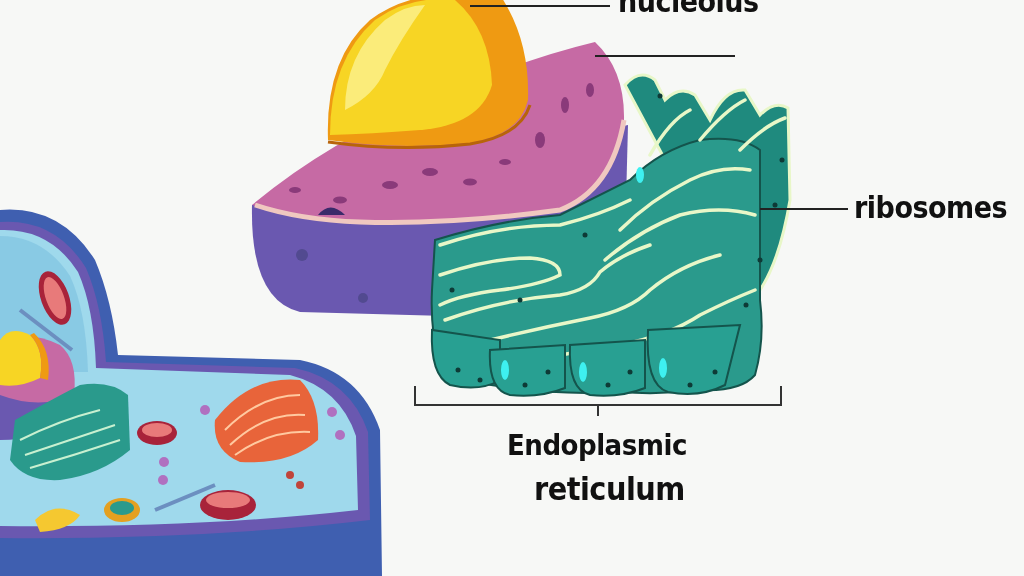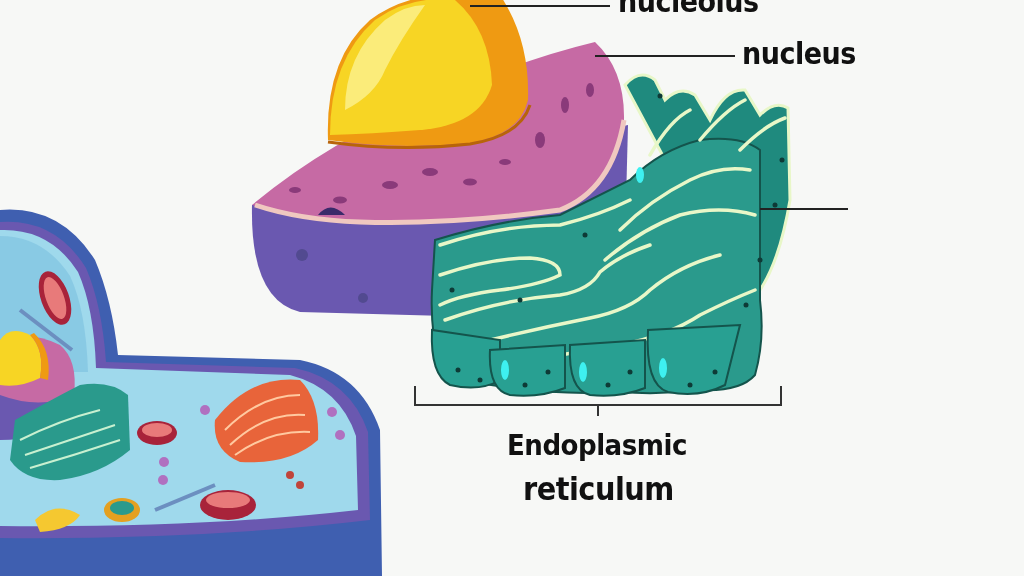--- a/index.html
+++ b/index.html
@@ -137,21 +137,21 @@
     </g>
   </svg>
 
   
   <div class="leader" style="left:470px;top:5px;width:140px;"></div>
   <div class="leader" style="left:595px;top:55px;width:140px;"></div>
   <div class="leader" style="left:760px;top:208px;width:88px;"></div>
 
   
   <div class="label" style="left:618px;top:-16px;font-size:30px;">nucleolus</div>
-  <div class="label" style="left:742px;top:36px;font-size:30px;">nucleus</div>
+  <div class="label" style="left:854px;top:190px;font-size:30px;">ribosomes</div>
 
   
   <div class="bracket" style="left:414px;top:386px;width:364px;height:18px;"></div>
   <div class="bracket-tick" style="left:597px;top:404px;height:12px;"></div>
 
   <div class="label" style="left:507px;top:428px;font-size:29px;">Endoplasmic</div>
-  <div class="label" style="left:523px;top:470px;font-size:32px;">reticulum</div>
+  <div class="label" style="left:534px;top:470px;font-size:32px;">reticulum</div>
 </div>
 
 </body></html>

